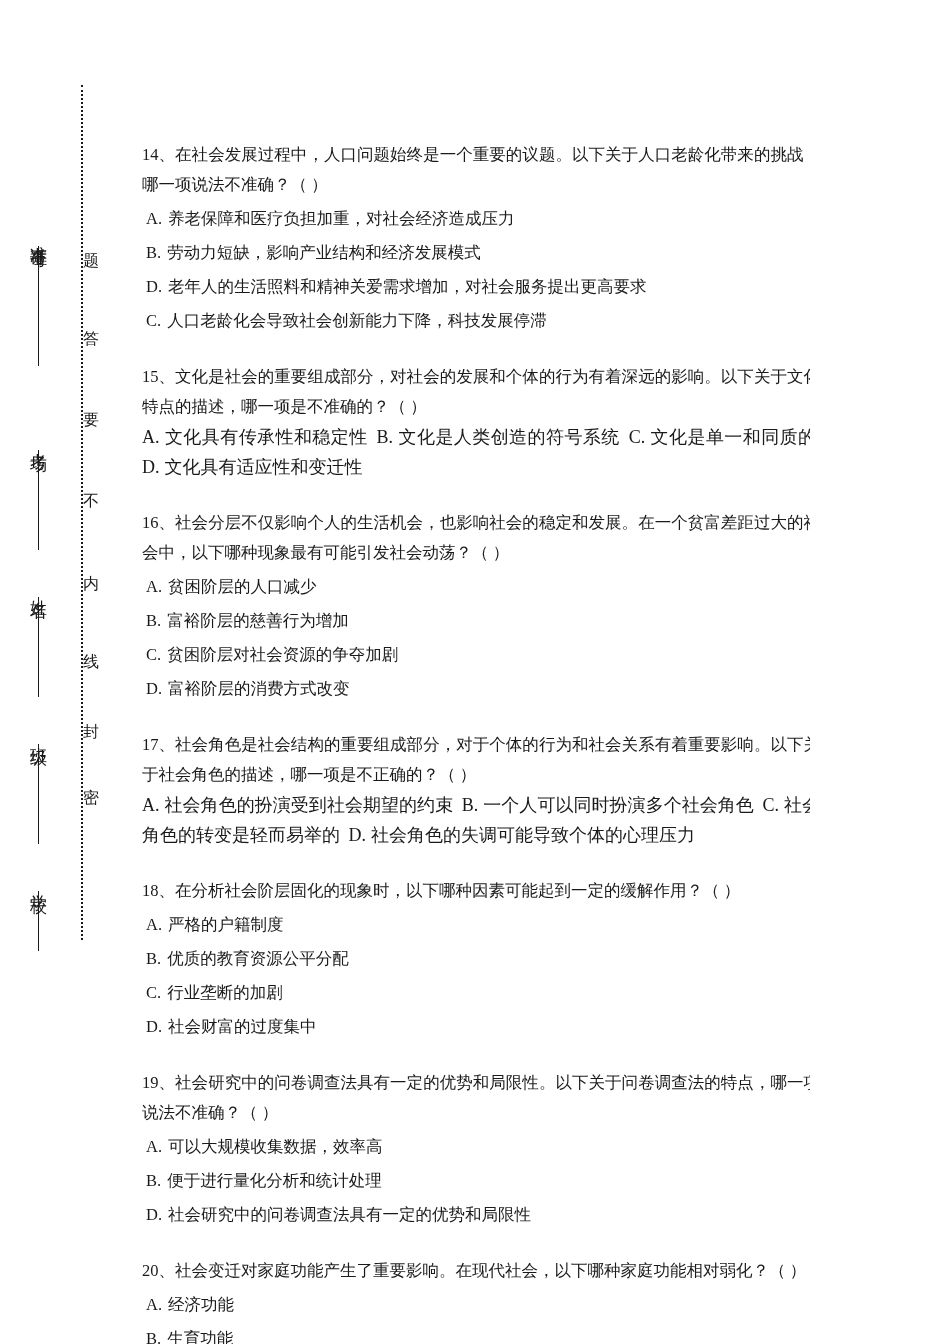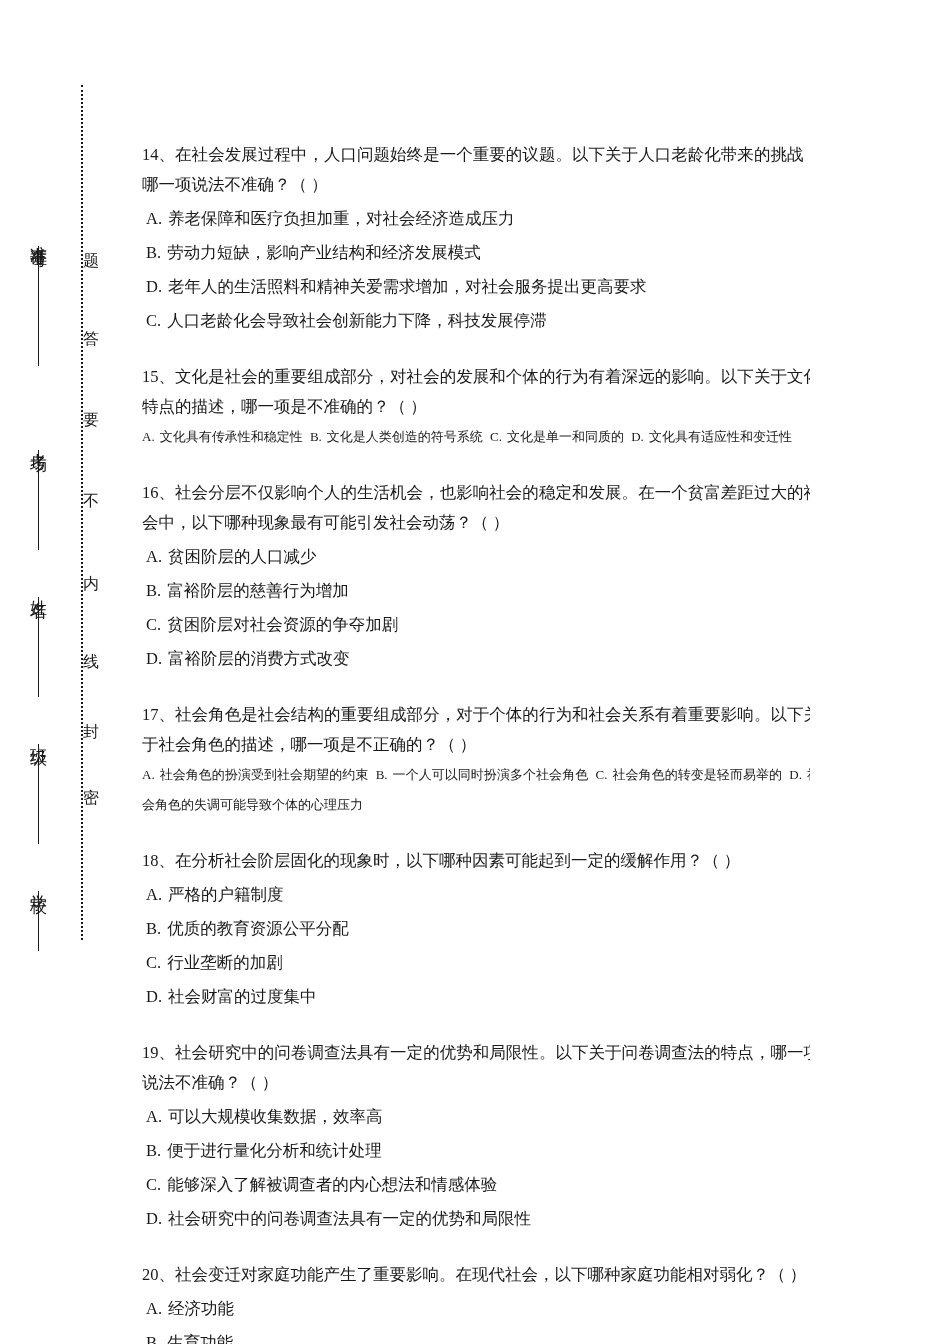--- a/index.html
+++ b/index.html
@@ -103,21 +103,21 @@
   .opt {
     font-size: 16.5px;
     line-height: 30px;
     margin: 4px;
     white-space: nowrap;
   }
   .opt .marker {
     margin-right: 6px;
   }
   .opts-inline {
-    font-size: 13px;
+    font-size: 18px;
     line-height: 30px;
     margin: 0;
     text-align: justify;
     text-justify: inter-ideograph;
   }
   .opts-inline .inline-opt {
     margin-right: 4px;
   }
   .opts-inline .marker {
     margin-right: 5px;
@@ -210,21 +210,20 @@
           <p class="opt"><span class="marker">B.</span><span>优质的教育资源公平分配</span></p>
           <p class="opt"><span class="marker">C.</span><span>行业垄断的加剧</span></p>
           <p class="opt"><span class="marker">D.</span><span>社会财富的过度集中</span></p>
         </div>
       </div>
       <div class="question">
         <p class="stem"><span>19、</span><span>社会研究中的问卷调查法具有一定的优势和局限性。以下关于问卷调查法的特点，哪一项说法不准确？（ ）</span></p>
         <div class="opts-block">
           <p class="opt"><span class="marker">A.</span><span>可以大规模收集数据，效率高</span></p>
           <p class="opt"><span class="marker">B.</span><span>便于进行量化分析和统计处理</span></p>
-          <p class="opt"><span class="marker">C.</span><span>能够深入了解被调查者的内心想法和情感体验</span></p>
           <p class="opt"><span class="marker">D.</span><span>社会研究中的问卷调查法具有一定的优势和局限性</span></p>
         </div>
       </div>
       <div class="question">
         <p class="stem"><span>20、</span><span>社会变迁对家庭功能产生了重要影响。在现代社会，以下哪种家庭功能相对弱化？（ ）</span></p>
         <div class="opts-block">
           <p class="opt"><span class="marker">A.</span><span>经济功能</span></p>
           <p class="opt"><span class="marker">B.</span><span>生育功能</span></p>
           <p class="opt"><span class="marker">C.</span><span>教育功能</span></p>
         </div>

